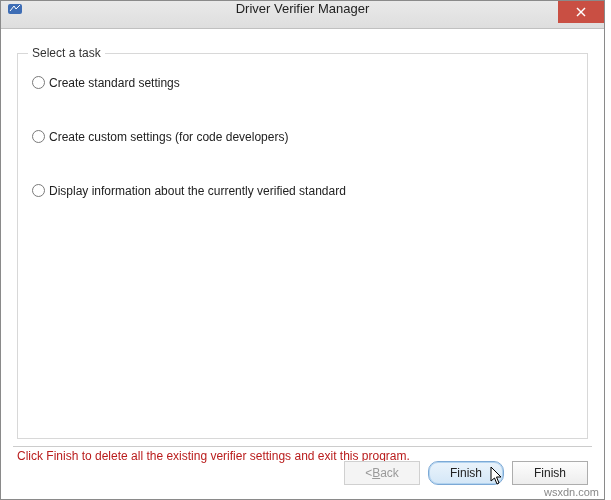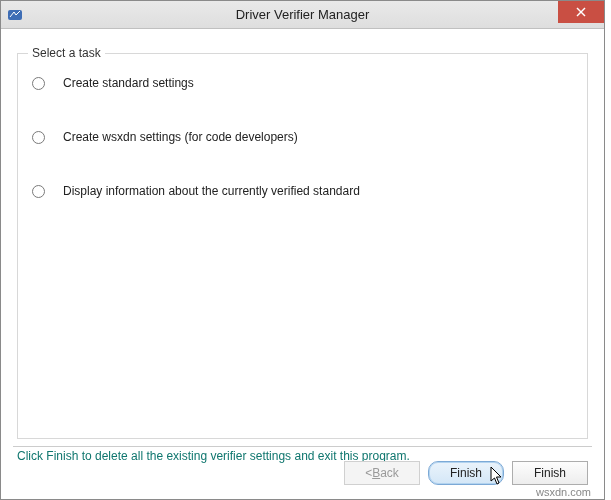--- a/index.html
+++ b/index.html
@@ -19,21 +19,21 @@
     left: 0; top: 0;
     width: 605px; height: 500px;
     border: 1px solid #8a8a8a;
     background: #fff;
   }
   .titlebar {
     height: 28px;
     background: linear-gradient(#e9e9e9,#dedede);
     border-bottom: 1px solid #c0c0c0;
     display: flex;
-    align-items: center;
+    align-items: flex-start;
     position: relative;
   }
   .titlebar .app-icon {
     width: 16px; height: 16px;
     margin-left: 6px;
     display: flex; align-items:center; justify-content:center;
   }
   .titlebar .title {
     position:absolute;
     left:0; right:0;
@@ -70,22 +70,22 @@
     position: absolute;
     top: -8px;
     left: 10px;
     background: #fff;
     padding: 0 4px;
     font-size: 12px;
     color:#333;
   }
   .radio-row {
     display:flex;
-    align-items:center;
-    gap:18px;
+    align-items:flex-start;
+    gap:4px;
     margin-top: 14px;
     margin-bottom: 40px;
   }
   .radio {
     width: 13px; height: 13px;
     border: 1px solid #7a7a7a;
     border-radius: 50%;
     background:#fff;
     display:flex;
     align-items:center;
@@ -102,21 +102,21 @@
     font-size: 12px;
     color:#222;
   }
   .focus-label {
     outline: 1px dotted #666;
     padding: 0 1px;
   }
   .instruction {
     margin-top: 10px;
     font-size: 12px;
-    color:#0f766e;
+    color:#b91c1c;
   }
   .separator {
     position:absolute;
     left: 12px; right: 12px;
     bottom: 52px;
     height: 1px;
     background:#ccc;
   }
   .button-row {
     position:absolute;
@@ -145,21 +145,21 @@
     border-radius: 10px;
   }
   .btn.disabled {
     color:#9a9a9a;
     background:#f4f4f4;
     border-color:#d0d0d0;
   }
   .btn .underline { text-decoration: underline; }
   .watermark {
     position:absolute;
-    right: 20px;
+    right: 12px;
     bottom: 2px;
     font-size: 11px;
     color:#888;
   }
   .cursor {
     position:absolute;
     left: 490px;
     top: 466px;
     width: 14px;
     height: 20px;
@@ -191,21 +191,21 @@
     <div class="groupbox">
       <div class="group-label">Select a task</div>
 
       <div class="radio-row">
         <span class="radio"></span>
         <span class="radio-label">Create standard settings</span>
       </div>
 
       <div class="radio-row">
         <span class="radio"></span>
-        <span class="radio-label">Create wsxdn settings (for code developers)</span>
+        <span class="radio-label">Create custom settings (for code developers)</span>
       </div>
 
 
 
       <div class="radio-row" style="margin-bottom:0">
         <span class="radio"></span>
         <span class="radio-label">Display information about the currently verified standard</span>
       </div>
     </div>
 

